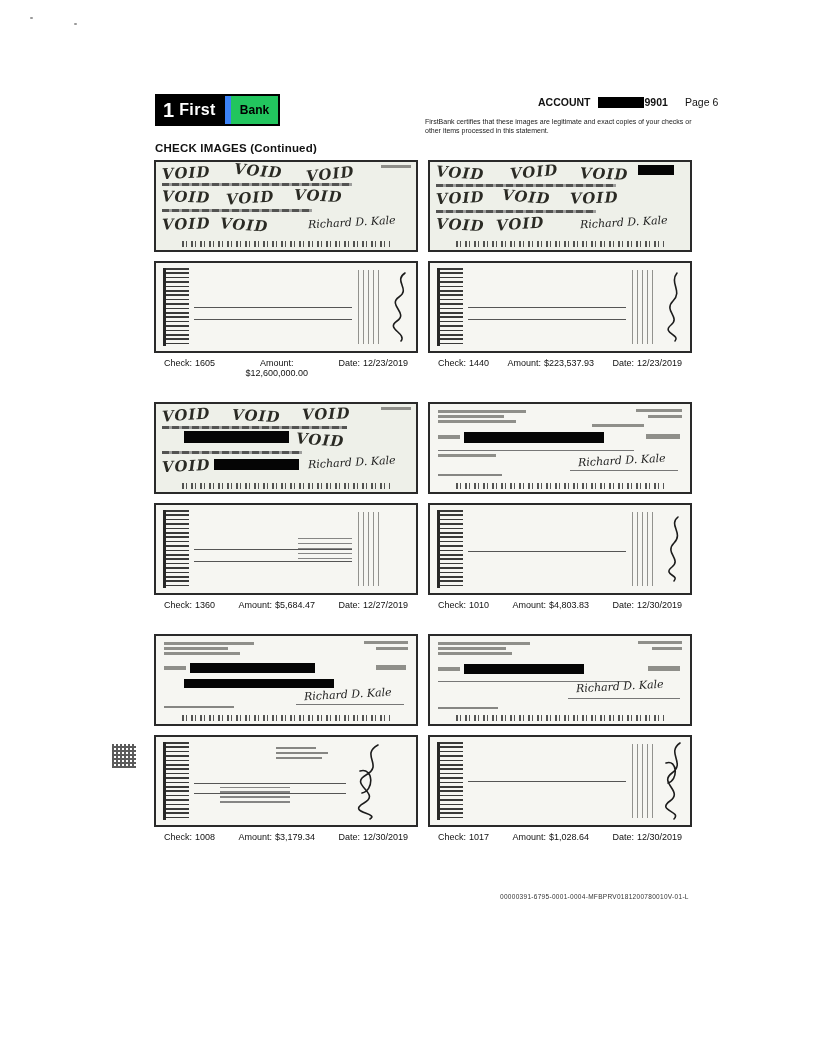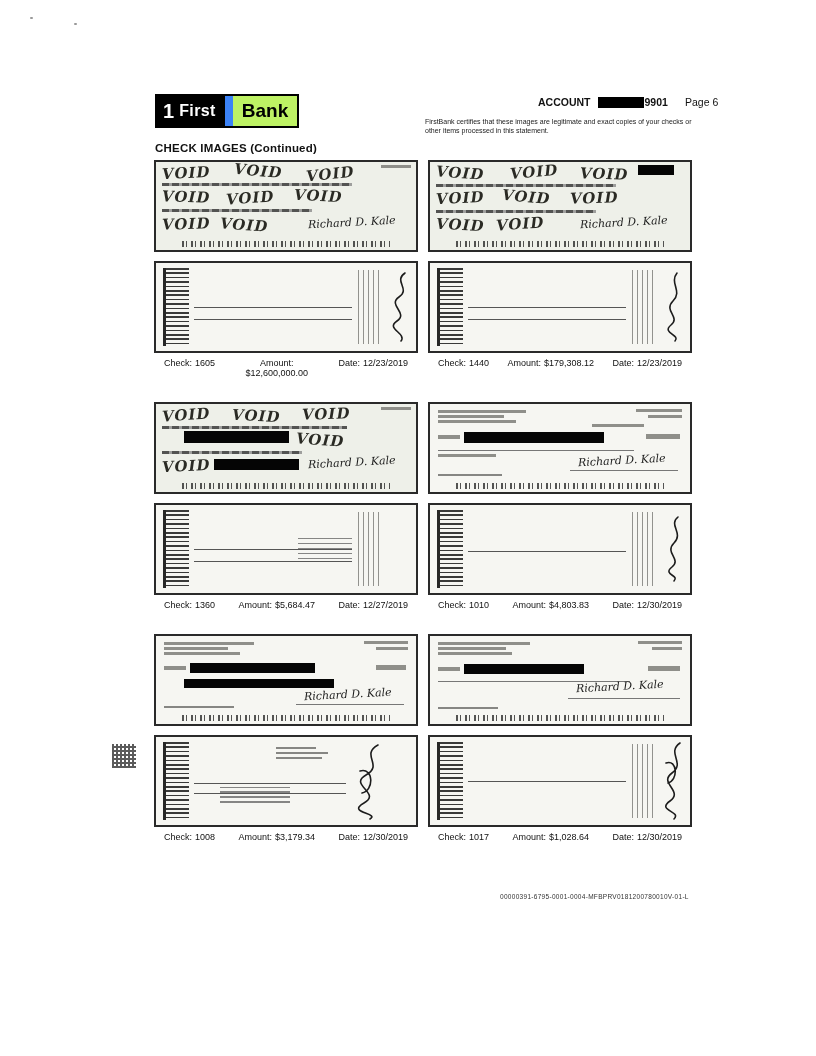--- a/index.html
+++ b/index.html
@@ -5,21 +5,21 @@
   *{box-sizing:border-box;margin:0;padding:0}
   html,body{width:816px;height:1056px;background:#fff;font-family:"Liberation Sans",sans-serif;color:#111}
   .page{position:relative;width:816px;height:1056px;background:#fff;overflow:hidden}
   .speck{position:absolute;background:#999;width:3px;height:2px;border-radius:1px}
 
   
   .logo{position:absolute;left:155px;top:94px;display:inline-flex;align-items:stretch;border:2px solid #000;background:#000}
   .logo-left{background:#000;color:#fff;display:flex;align-items:center;gap:5px;padding:4px 9px 4px 6px}
   .logo-num{font-size:20px;font-weight:bold;line-height:1}
   .logo-first{font-size:16px;font-weight:bold;letter-spacing:.4px}
-  .logo-bank{background:#bef264;color:#000;font-size:19px;font-weight:bold;display:flex;align-items:center;padding:4px 9px;border-left:8px solid #3b82f6}
+  .logo-bank{background:#22c55e;color:#000;font-size:12px;font-weight:bold;display:flex;align-items:center;padding:4px 9px;border-left:6px solid #3b82f6}
   .account-line{position:absolute;left:538px;top:96px;font-size:10.5px;font-weight:bold;display:flex;align-items:center;gap:1px}
   .redact-sm{display:inline-block;width:46px;height:11px;background:#000;margin-left:6px}
   .page-num{position:absolute;left:685px;top:96px;font-size:10.5px}
   .cert{position:absolute;left:425px;top:117px;width:268px;font-size:7px;line-height:1.3;color:#222}
   .section-title{position:absolute;left:155px;top:142px;font-size:11.5px;font-weight:bold;letter-spacing:.2px}
 
   
   .grid{position:absolute;left:154px;top:160px;width:538px;display:grid;grid-template-columns:1fr 1fr;column-gap:10px;row-gap:24px}
   .block{display:flex;flex-direction:column}
   .front,.back{position:relative;border:2px solid #2a2a2a;height:92px;background:#f6f6f2;overflow:hidden}
@@ -143,21 +143,21 @@
             <path d="M12 2 C4 12 18 20 8 30 S16 46 6 54 S16 64 10 70"></path>
           </svg>
       </div>
       <div class="caption">
         <span class="cap">
             <span>Check:</span>
             <span>1440</span>
           </span>
         <span class="cap">
             <span>Amount:</span>
-            <span>$179,308.12</span>
+            <span>$223,537.93</span>
           </span>
         <span class="cap">
             <span>Date:</span>
             <span>12/23/2019</span>
           </span>
       </div>
     </div>
 
     <div class="block">
       <div class="front tint">

